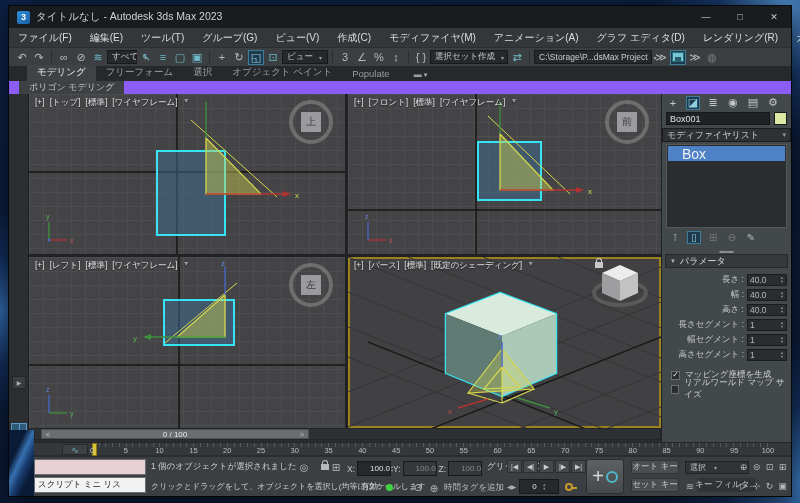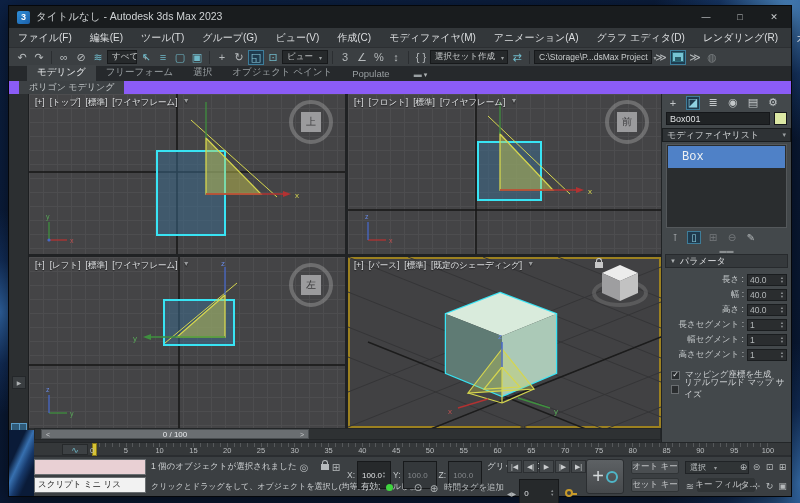--- a/index.html
+++ b/index.html
@@ -67,21 +67,21 @@
   .cpanel{position:absolute;left:652px;top:88px;width:130px;height:348px;background:#43484b;border-left:1px solid #202325;color:#d3d6d8;font-size:9px;}
   .ctabs{display:flex;align-items:center;height:17px;padding:0 4px;gap:6px;color:#c3c7c9;font-size:11px;}
   .ctab{width:14px;height:14px;display:flex;align-items:center;justify-content:center;}
   .ctab.active{background:#1f3a4d;border:1px solid #3e7d9a;color:#8fd0e0;}
   .namerow{display:flex;align-items:center;gap:4px;padding:1px 4px;}
   .namefield{flex:1;height:13px;background:#202325;border:1px solid #15171a;color:#dfe1e3;font-size:9px;display:flex;align-items:center;padding:0 3px;}
   .swatch{width:13px;height:13px;background:#dce8a4;border:1px solid #15171a;}
   .modlist{margin:2px 0;height:14px;background:#2e3235;border:1px solid #1a1d1f;display:flex;align-items:center;padding:0 4px;font-size:9px;color:#d3d6d8;}
   .modlist::after{content:"▾";margin-left:auto;font-size:7px;color:#9a9ea0;}
   .stack{margin:1px 4px;height:84px;background:#2a2d2f;border:1px solid #54585b;padding:1px;}
-  .stackrow{height:22px;display:flex;align-items:center;padding-left:14px;font-size:12px;color:#eef1f3;font-family:Liberation Mono, monospace;}
+  .stackrow{height:15px;display:flex;align-items:center;padding-left:14px;font-size:14px;color:#eef1f3;}
   .stackrow.sel{background:#4f81c7;}
   .stools{display:flex;align-items:center;gap:5px;height:17px;padding:0 6px;color:#b3b7b9;font-size:10px;}
   .stool{width:14px;height:13px;display:flex;align-items:center;justify-content:center;}
   .stool.hl{background:#1f3a4d;border:1px solid #3e7d9a;color:#8fd0e0;}
   .stool.dim{color:#75797c;}
   .pgrip{height:8px;display:flex;align-items:center;justify-content:center;color:#8a8e90;font-size:7px;}
   .rollout{margin:0 3px;height:14px;background:#35393c;border:1px solid #272a2d;display:flex;align-items:center;gap:4px;padding:0 4px;font-size:9px;color:#dcdee0;}
   .rollout .rarr{font-size:6px;color:#aeb2b4;}
   .params{padding:4px 4px 0 0;}
   .prow{display:flex;align-items:center;justify-content:flex-end;gap:3px;height:15px;}
@@ -110,21 +110,21 @@
   
   .sbar{position:absolute;left:0;top:450px;right:0;height:40px;background:#3b3f42;border-top:1px solid #2a2d30;color:#cfd2d4;font-size:8.5px;}
   .sb{position:absolute;display:flex;align-items:center;}
   .pinkbox{left:25px;top:2px;width:112px;height:16px;background:#e9d0d4;border:1px solid #6a6e71;}
   .whitebox{left:25px;top:20px;width:112px;height:16px;background:#f2f2f2;border:1px solid #6a6e71;color:#1a1a1a;font-size:8.5px;padding-left:3px;}
   .sic{min-width:14px;height:14px;display:inline-flex;align-items:center;justify-content:center;color:#b6babc;font-size:10px;}
   .slock{width:8px;height:6px;background:#b6babc;position:relative;margin:0 4px;}
   .slock::before{content:"";position:absolute;left:1px;top:-4px;width:4px;height:4px;border:1.5px solid #b6babc;border-bottom:none;border-radius:3px 3px 0 0;}
   .xyz{gap:2px;}
   .xyzlab{color:#c3c7c9;}
-  .sfield{width:34px;height:28px;background:#26292b;border:1px solid #17191b;display:flex;align-items:center;padding:0 4px;color:#dfe1e3;font-size:8px;}
+  .sfield{width:34px;height:15px;background:#26292b;border:1px solid #17191b;display:flex;align-items:center;padding:0 12px;color:#dfe1e3;font-size:8px;}
   .sfield.dimf{background:#34383b;color:#85898c;}
   .sbtn{height:14px;background:#4a4e51;border:1px solid #303436;border-radius:2px;color:#caccce;font-size:8.5px;display:inline-flex;align-items:center;justify-content:center;padding:0 6px;white-space:nowrap;}
   .sdd{height:13px;background:#303436;border:1px solid #202326;color:#c3c7c9;font-size:8px;display:inline-flex;align-items:center;padding:0 4px;gap:8px;white-space:nowrap;}
   .sdd::after{content:"▾";font-size:6px;color:#9a9ea0;}
   .pb{width:15px;height:13px;display:inline-flex;align-items:center;justify-content:center;background:#44484b;border:1px solid #2c2f32;color:#caccce;font-size:7px;white-space:nowrap;}
   .bigkey{position:absolute;left:577px;top:2px;width:38px;height:35px;background:linear-gradient(#5d6164,#46494c);border:1px solid #2b2e31;border-radius:3px;color:#d6dadc;display:flex;align-items:center;justify-content:center;font-size:20px;}
   .bigkey::after{content:"";width:8px;height:8px;border:2px solid #4fb6c8;border-radius:50%;margin-left:2px;}
   .keyic{width:8px;height:8px;border:2px solid #c89b2a;border-radius:50%;position:relative;margin-left:3px;}
   .keyic::after{content:"";position:absolute;right:-6px;top:2px;width:6px;height:2px;background:#c89b2a;}
   .gdot{width:7px;height:7px;border-radius:50%;background:#3fd43f;margin-left:3px;}

